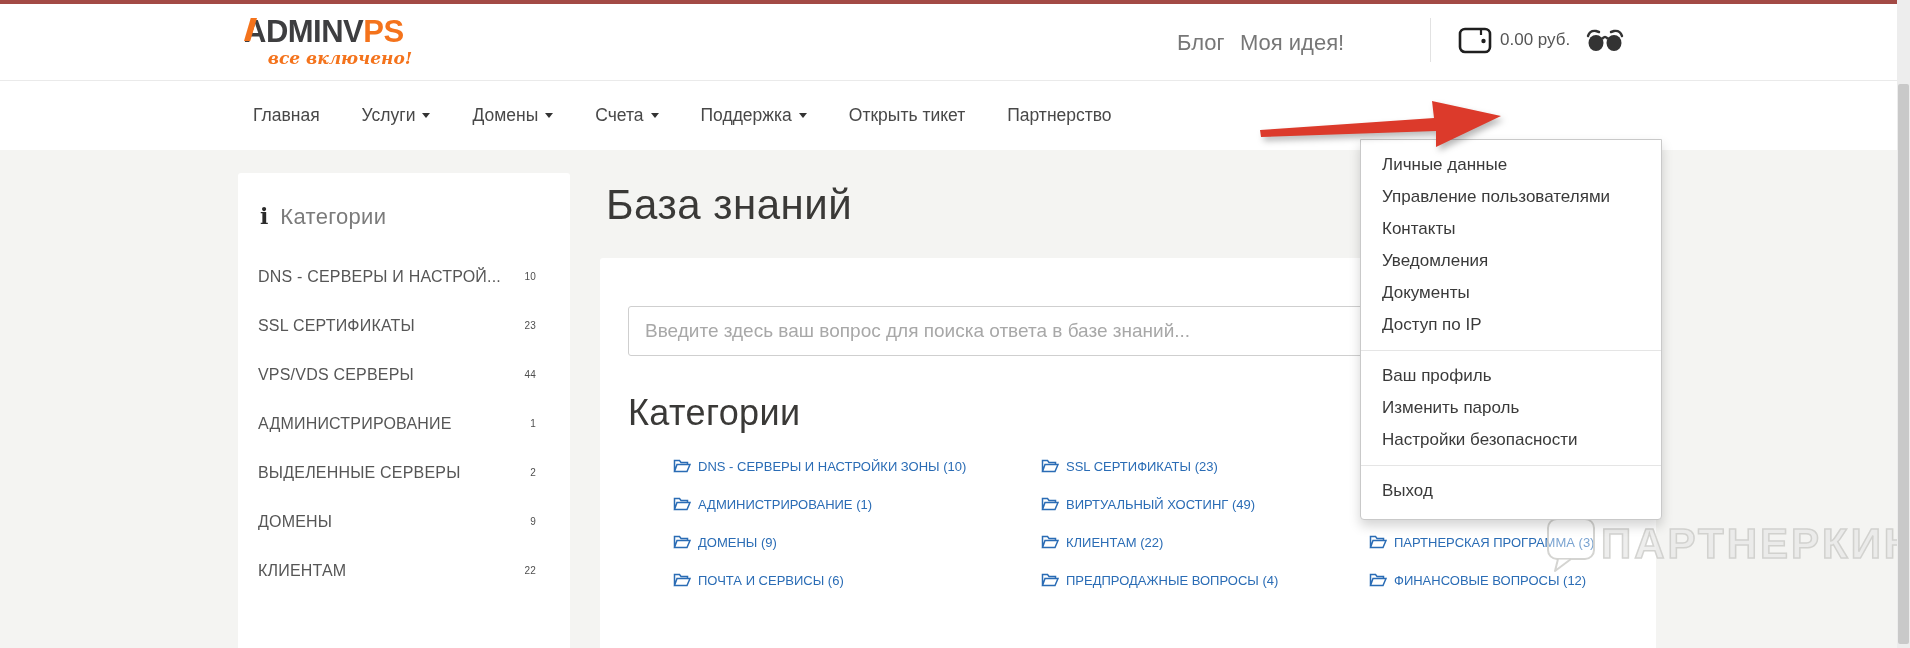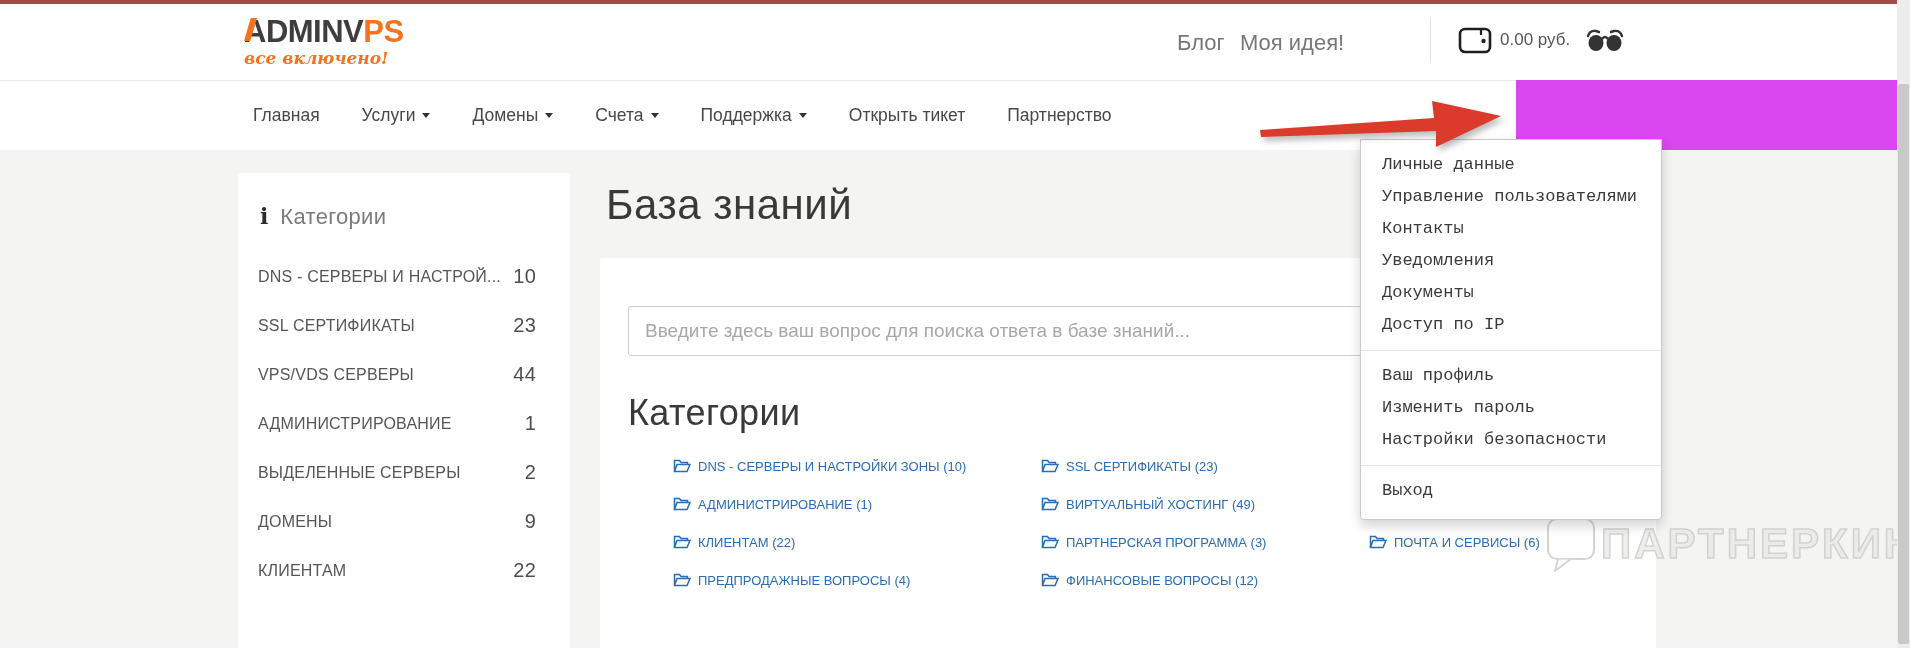--- a/index.html
+++ b/index.html
@@ -1,44 +1,44 @@
 <!DOCTYPE html>
 <html><head>
 <meta charset="utf-8">
 <style>
   * { box-sizing: border-box; margin: 0; padding: 0; }
   html, body { background: #ffffff; }
   body { font-family: "Liberation Sans", sans-serif; }
   .screen {
     position: relative; width: 1910px; height: 648px;
-    overflow: hidden; background: #d946ef;
+    overflow: hidden; background: #ef4444;
   }
 
   
   .top-line { position: absolute; left: 0; top: 0; width: 1910px; height: 4px; background: #a34a45; }
 
   
   .header { position: absolute; left: 0; top: 4px; width: 1910px; height: 76px; background: #ffffff; }
   .logo { position: absolute; left: 244px; top: 10px; font-size: 31px; font-weight: bold; letter-spacing: -0.5px; color: #3e3e40; white-space: nowrap; }
   .logo .logo-a { position: relative; display: inline-block; }
   .logo .logo-a-accent { position: absolute; left: 0; top: 4px; width: 13px; height: 23px; background: #f4731c;
     clip-path: polygon(0 100%, 52% 0, 100% 0, 48% 100%); }
   .logo .suffix { color: #f4731c; }
-  .tagline { position: absolute; left: 244px; top: 44px; width: 192px; text-align: left;
+  .tagline { position: absolute; left: 244px; top: 44px; width: 192px; text-align: center;
     font-family: "DejaVu Serif", serif; font-style: italic; font-weight: bold; font-size: 17px; color: #f4731c; }
   .hdr-link { position: absolute; top: 26px; font-size: 22px; color: #777; cursor: pointer; white-space: nowrap; }
   .hdr-link.blog { left: 1177px; }
   .hdr-link.idea { left: 1240px; }
   .hdr-divider { position: absolute; left: 1430px; top: 14px; width: 1px; height: 44px; background: #e2e2e2; }
   .wallet-wrap { position: absolute; left: 1458px; top: 21px; width: 34px; height: 30px; }
   .balance { position: absolute; left: 1500px; top: 26px; font-size: 17px; color: #555; white-space: nowrap; }
   .glasses-wrap { position: absolute; left: 1586px; top: 24px; width: 38px; height: 26px; cursor: pointer; }
 
   
-  .navbar { position: absolute; left: 0; top: 80px; width: 1516px; height: 70px; background: #ffffff; border-top: 1px solid #eaeaea; }
+  .navbar { position: absolute; left: 0; top: 80px; width: 1910px; height: 70px; background: #ffffff; border-top: 1px solid #eaeaea; }
   .nav-items { display: flex; align-items: center; height: 100%; padding-left: 253px; gap: 42px; }
   .nav-item { font-size: 17.5px; color: #484848; cursor: pointer; white-space: nowrap; display: flex; align-items: center; gap: 7px; }
   .caret { width: 0; height: 0; border-left: 4px solid transparent; border-right: 4px solid transparent; border-top: 5px solid #333; display: inline-block; }
   .account-btn { position: absolute; left: 1552px; top: 90px; width: 101px; height: 47px; background: #ececec;
     display: flex; align-items: center; justify-content: center; gap: 8px; font-size: 17.5px; color: #333; cursor: pointer; }
 
   
   .red-arrow { position: absolute; left: 1256px; top: 84px; width: 250px; height: 72px; z-index: 40;
     filter: drop-shadow(3px 4px 3px rgba(0,0,0,0.28)); pointer-events: none; }
 
@@ -46,38 +46,38 @@
   .content-bg { position: absolute; left: 0; top: 150px; width: 1910px; height: 498px; background: #f4f4f2; }
 
   
   .side-card { position: absolute; left: 238px; top: 173px; width: 332px; height: 520px; background: #ffffff; border-radius: 3px; }
   .side-head { display: flex; align-items: baseline; gap: 12px; margin: 30px 20px 0 22px; }
   .info-glyph { font-family: "DejaVu Serif", serif; font-weight: bold; font-size: 22px; color: #2b2b2b; }
   .side-title { font-size: 22px; color: #7b7b7b; letter-spacing: 0.3px; }
   .side-list { margin-top: 22px; }
   .side-item { display: flex; justify-content: space-between; align-items: center; height: 49px;
     margin: 0 34px 0 20px; font-size: 16px; color: #565656; cursor: pointer; letter-spacing: 0.2px; }
-  .side-count { font-size: 20px; color: #4f4f4f; }
+  .side-count { font-size: 10px; color: #4f4f4f; }
 
   
   .page-title { position: absolute; left: 606px; top: 181px; font-size: 42px; font-weight: 300; color: #3a3937; letter-spacing: 0.5px; }
   .main-card { position: absolute; left: 600px; top: 258px; width: 1056px; height: 420px; background: #ffffff; border-radius: 3px; }
   .kb-search { display: block; width: 1000px; height: 50px; margin: 48px 28px 8px 28px; border: 1px solid #cfcfcf; border-radius: 3px;
     padding: 0 16px; font-size: 19px; color: #444; font-family: "Liberation Sans", sans-serif; outline: none; background: #fff; }
   .kb-search::placeholder { color: #a8a8a8; opacity: 1; }
   .section-title { margin: 36px 0 0 28px; font-size: 36px; font-weight: 300; color: #3a3937; letter-spacing: 0.4px; }
   .cat-grid { display: grid; grid-template-columns: 340px 300px auto; column-gap: 28px; row-gap: 12px;
     margin: 20px 28px 0 28px; align-items: start; }
   .cat-link { font-size: 13px; line-height: 26px; color: #2a6cb5; cursor: pointer; margin-left: 45px; }
   .cat-link .folder-svg { vertical-align: -2px; margin-right: 7px; }
 
   
   .dropdown { position: absolute; left: 1360px; top: 139px; width: 302px; background: #ffffff;
     border: 1px solid #c9c9c9; border-radius: 0 0 4px 4px; box-shadow: 0 6px 12px rgba(0,0,0,0.17);
-    padding: 9px 0 12px 0; z-index: 30; font-family: Liberation Mono, monospace; }
+    padding: 9px 0 12px 0; z-index: 30; }
   .dd-item { padding-left: 21px; line-height: 32px; font-size: 17px; color: #3a3a3a; cursor: pointer; white-space: nowrap; }
   .dd-divider { height: 1px; background: #e5e5e5; margin: 9px 0; }
 
   
   .watermark { position: absolute; left: 1545px; top: 515px; z-index: 20; display: flex; align-items: center; gap: 4px;
     pointer-events: none; opacity: 0.95; }
   .wm-text { font-size: 42px; font-weight: bold; letter-spacing: 3px; color: rgba(255,255,255,0.45);
     -webkit-text-stroke: 1.5px rgba(205,205,202,0.9); text-shadow: 0 0 1px rgba(200,200,198,0.6); white-space: nowrap; }
 
   
@@ -215,20 +215,23 @@
           </svg><span>VPS/VDS СЕРВЕРЫ (44)</span></div>
       <div class="cat-link"><svg class="folder-svg" width="18" height="15" viewBox="0 0 18 15">
             <path d="M1.5 13.5 L1.5 2.5 L6.5 2.5 L8 4.5 L14.5 4.5 L14.5 6.5 M1.5 13.5 L4 6.5 L17 6.5 L14 13.5 Z" fill="none" stroke="#2a6cb5" stroke-width="1.5"></path>
           </svg><span>АДМИНИСТРИРОВАНИЕ (1)</span></div>
       <div class="cat-link"><svg class="folder-svg" width="18" height="15" viewBox="0 0 18 15">
             <path d="M1.5 13.5 L1.5 2.5 L6.5 2.5 L8 4.5 L14.5 4.5 L14.5 6.5 M1.5 13.5 L4 6.5 L17 6.5 L14 13.5 Z" fill="none" stroke="#2a6cb5" stroke-width="1.5"></path>
           </svg><span>ВИРТУАЛЬНЫЙ ХОСТИНГ (49)</span></div>
       <div class="cat-link"><svg class="folder-svg" width="18" height="15" viewBox="0 0 18 15">
             <path d="M1.5 13.5 L1.5 2.5 L6.5 2.5 L8 4.5 L14.5 4.5 L14.5 6.5 M1.5 13.5 L4 6.5 L17 6.5 L14 13.5 Z" fill="none" stroke="#2a6cb5" stroke-width="1.5"></path>
           </svg><span>ВЫДЕЛЕННЫЕ СЕРВЕРЫ (2)</span></div>
+      <div class="cat-link"><svg class="folder-svg" width="18" height="15" viewBox="0 0 18 15">
+            <path d="M1.5 13.5 L1.5 2.5 L6.5 2.5 L8 4.5 L14.5 4.5 L14.5 6.5 M1.5 13.5 L4 6.5 L17 6.5 L14 13.5 Z" fill="none" stroke="#2a6cb5" stroke-width="1.5"></path>
+          </svg><span>ДОМЕНЫ (9)</span></div>
       <div class="cat-link"><svg class="folder-svg" width="18" height="15" viewBox="0 0 18 15">
             <path d="M1.5 13.5 L1.5 2.5 L6.5 2.5 L8 4.5 L14.5 4.5 L14.5 6.5 M1.5 13.5 L4 6.5 L17 6.5 L14 13.5 Z" fill="none" stroke="#2a6cb5" stroke-width="1.5"></path>
           </svg><span>КЛИЕНТАМ (22)</span></div>
       <div class="cat-link"><svg class="folder-svg" width="18" height="15" viewBox="0 0 18 15">
             <path d="M1.5 13.5 L1.5 2.5 L6.5 2.5 L8 4.5 L14.5 4.5 L14.5 6.5 M1.5 13.5 L4 6.5 L17 6.5 L14 13.5 Z" fill="none" stroke="#2a6cb5" stroke-width="1.5"></path>
           </svg><span>ПАРТНЕРСКАЯ ПРОГРАММА (3)</span></div>
       <div class="cat-link"><svg class="folder-svg" width="18" height="15" viewBox="0 0 18 15">
             <path d="M1.5 13.5 L1.5 2.5 L6.5 2.5 L8 4.5 L14.5 4.5 L14.5 6.5 M1.5 13.5 L4 6.5 L17 6.5 L14 13.5 Z" fill="none" stroke="#2a6cb5" stroke-width="1.5"></path>
           </svg><span>ПОЧТА И СЕРВИСЫ (6)</span></div>
       <div class="cat-link"><svg class="folder-svg" width="18" height="15" viewBox="0 0 18 15">

